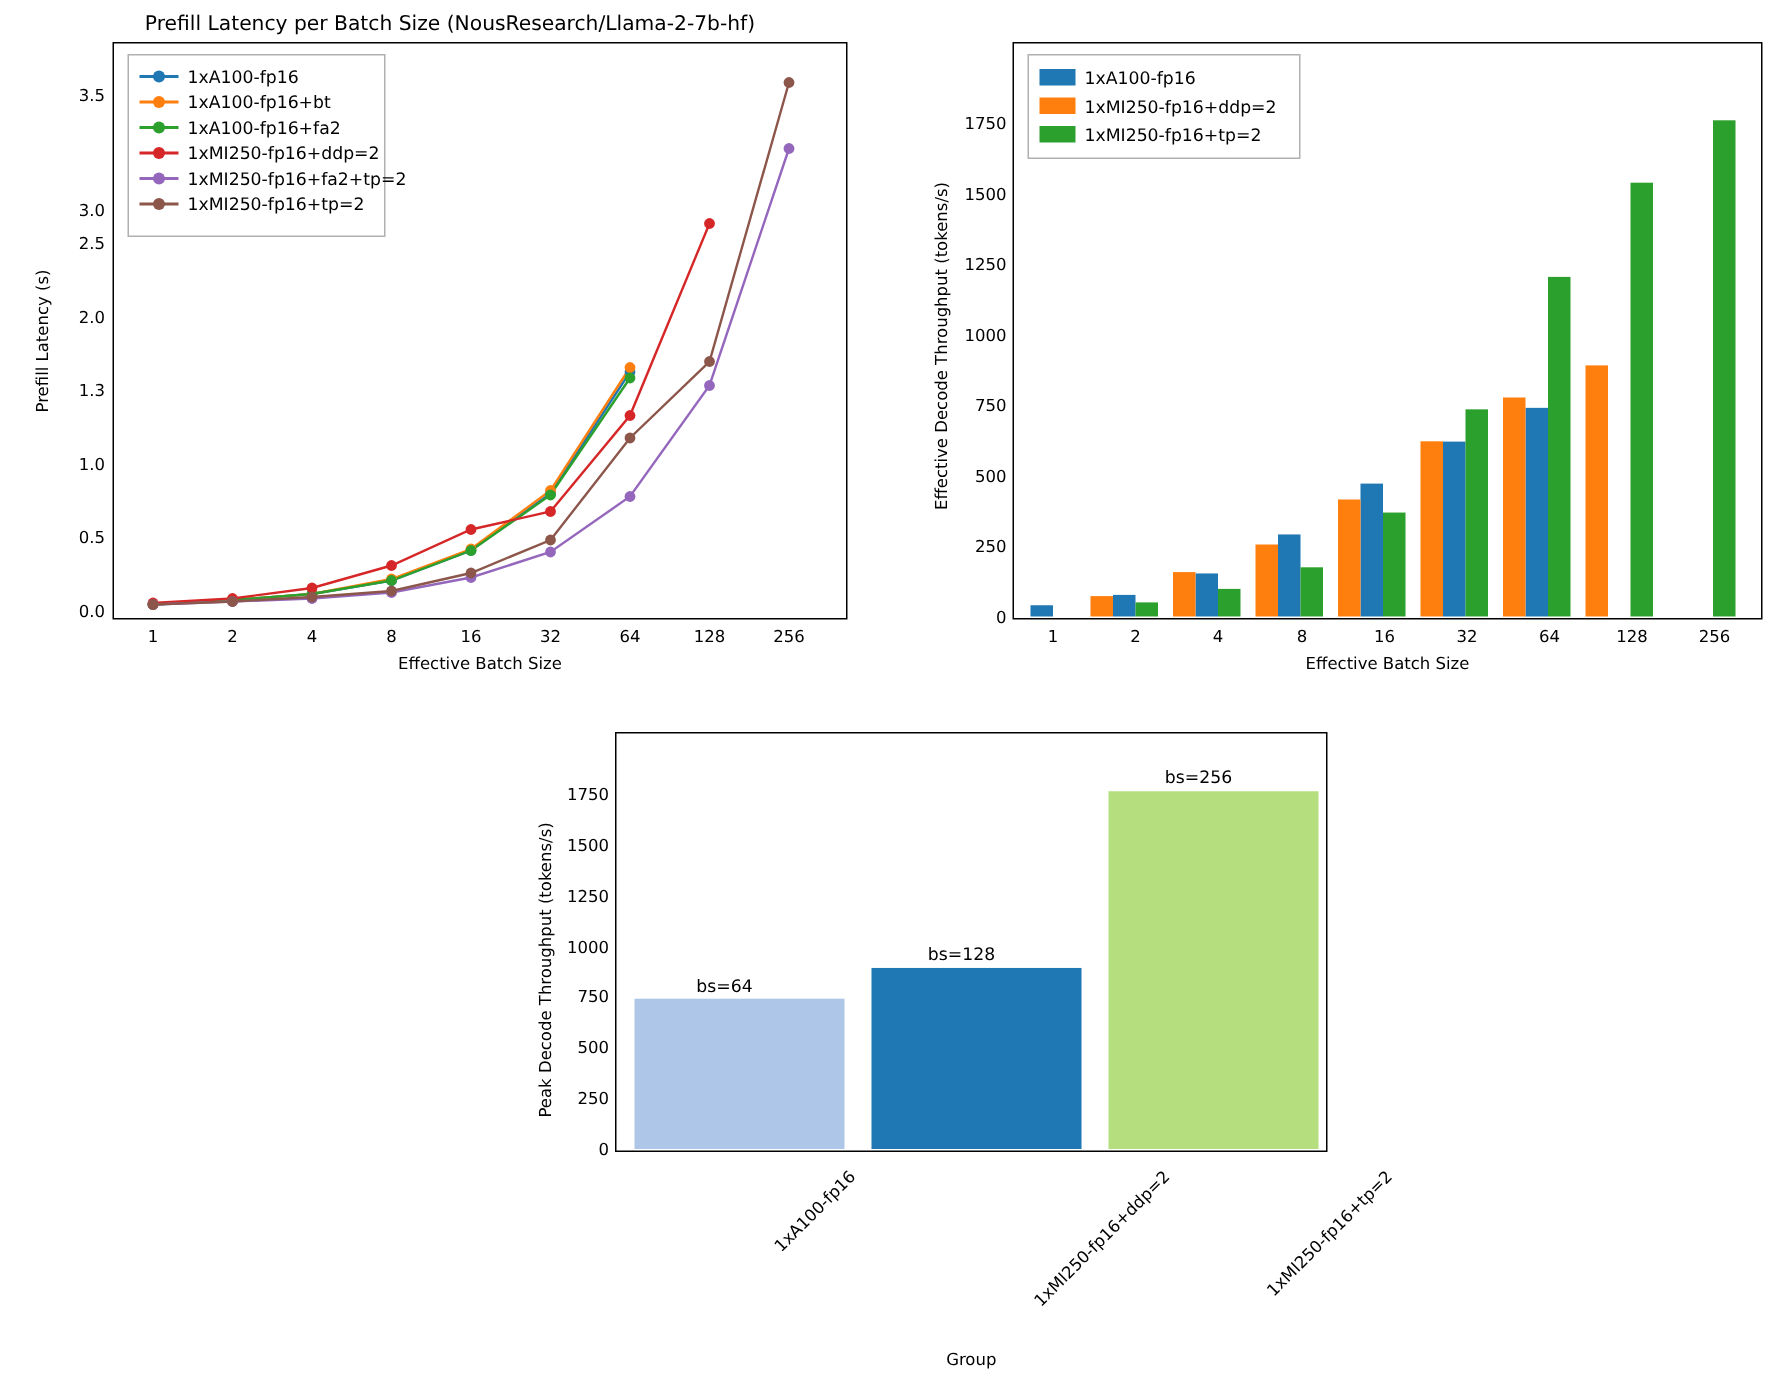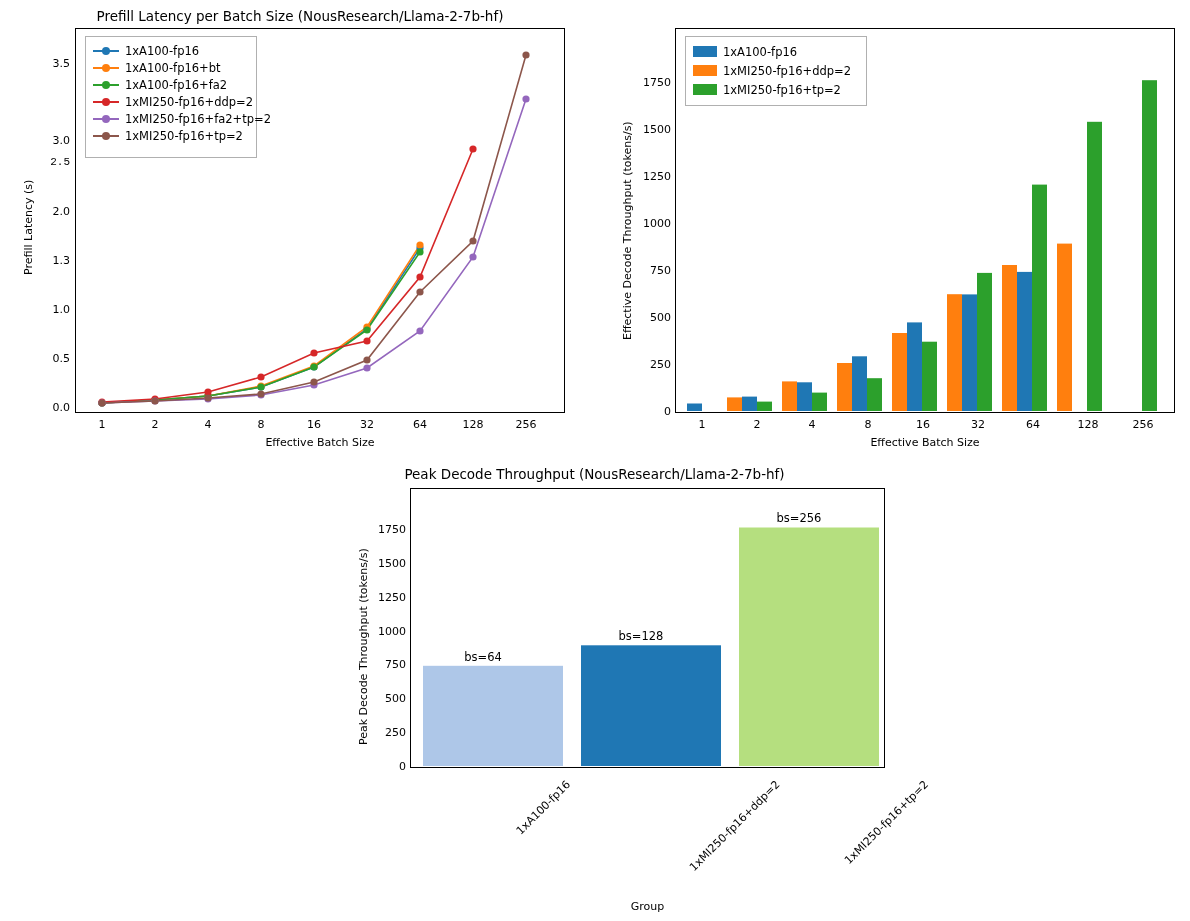--- a/index.html
+++ b/index.html
@@ -109,21 +109,21 @@
             <circle cx="450" cy="26" r="3.6"></circle>
           </g>
       </g>
     </svg>
 
     <div class="yt" style="left:38px;top:401px;width:32px;">0.0</div>
     <div class="yt" style="left:38px;top:352px;width:32px;">0.5</div>
     <div class="yt" style="left:38px;top:303px;width:32px;">1.0</div>
     <div class="yt" style="left:38px;top:254px;width:32px;">1.3</div>
     <div class="yt" style="left:38px;top:205px;width:32px;text-align:right;">2.0</div>
-    <div class="yt" style="left:38px;top:156px;width:32px;font-family:Liberation Mono, monospace;">2.5</div>
+    <div class="yt" style="left:38px;top:156px;width:32px;">2.5</div>
     <div class="yt" style="left:38px;top:106px;width:32px;margin-top:28px;">3.0</div>
     <div class="yt" style="left:38px;top:57px;width:32px;">3.5</div>
 
     <div class="xt" style="left:82px;top:418px;width:40px;">1</div>
     <div class="xt" style="left:135px;top:418px;width:40px;">2</div>
     <div class="xt" style="left:188px;top:418px;width:40px;">4</div>
     <div class="xt" style="left:241px;top:418px;width:40px;">8</div>
     <div class="xt" style="left:294px;top:418px;width:40px;">16</div>
     <div class="xt" style="left:347px;top:418px;width:40px;">32</div>
     <div class="xt" style="left:400px;top:418px;width:40px;">64</div>
@@ -237,21 +237,20 @@
           <span class="legend-text">1xMI250-fp16+ddp=2</span>
         </div>
       <div class="legend-row" style="height:19px;">
           <span class="legend-swatch" style="background:#2ca02c;"></span>
           <span class="legend-text">1xMI250-fp16+tp=2</span>
         </div>
     </div>
   </div>
 
   <div class="panel" style="left:297px;top:460px;width:595px;height:461px;">
-    <div class="title" style="position:absolute;left:10px;top:6px;width:575px;">Peak Decode Throughput (NousResearch/Llama-2-7b-hf)</div>
 
     <div class="frame" style="left:113px;top:28px;width:475px;height:280px;"></div>
 
     <svg width="473" height="278" style="position:absolute;left:114px;top:29px;">
 
       <rect x="12" y="176.8" width="140" height="100.2" fill="#aec7e8"></rect>
       <rect x="170" y="156.3" width="140" height="120.7" fill="#1f77b4"></rect>
       <rect x="328" y="38.5" width="140" height="238.5" fill="#b5df7f"></rect>
     </svg>
 

